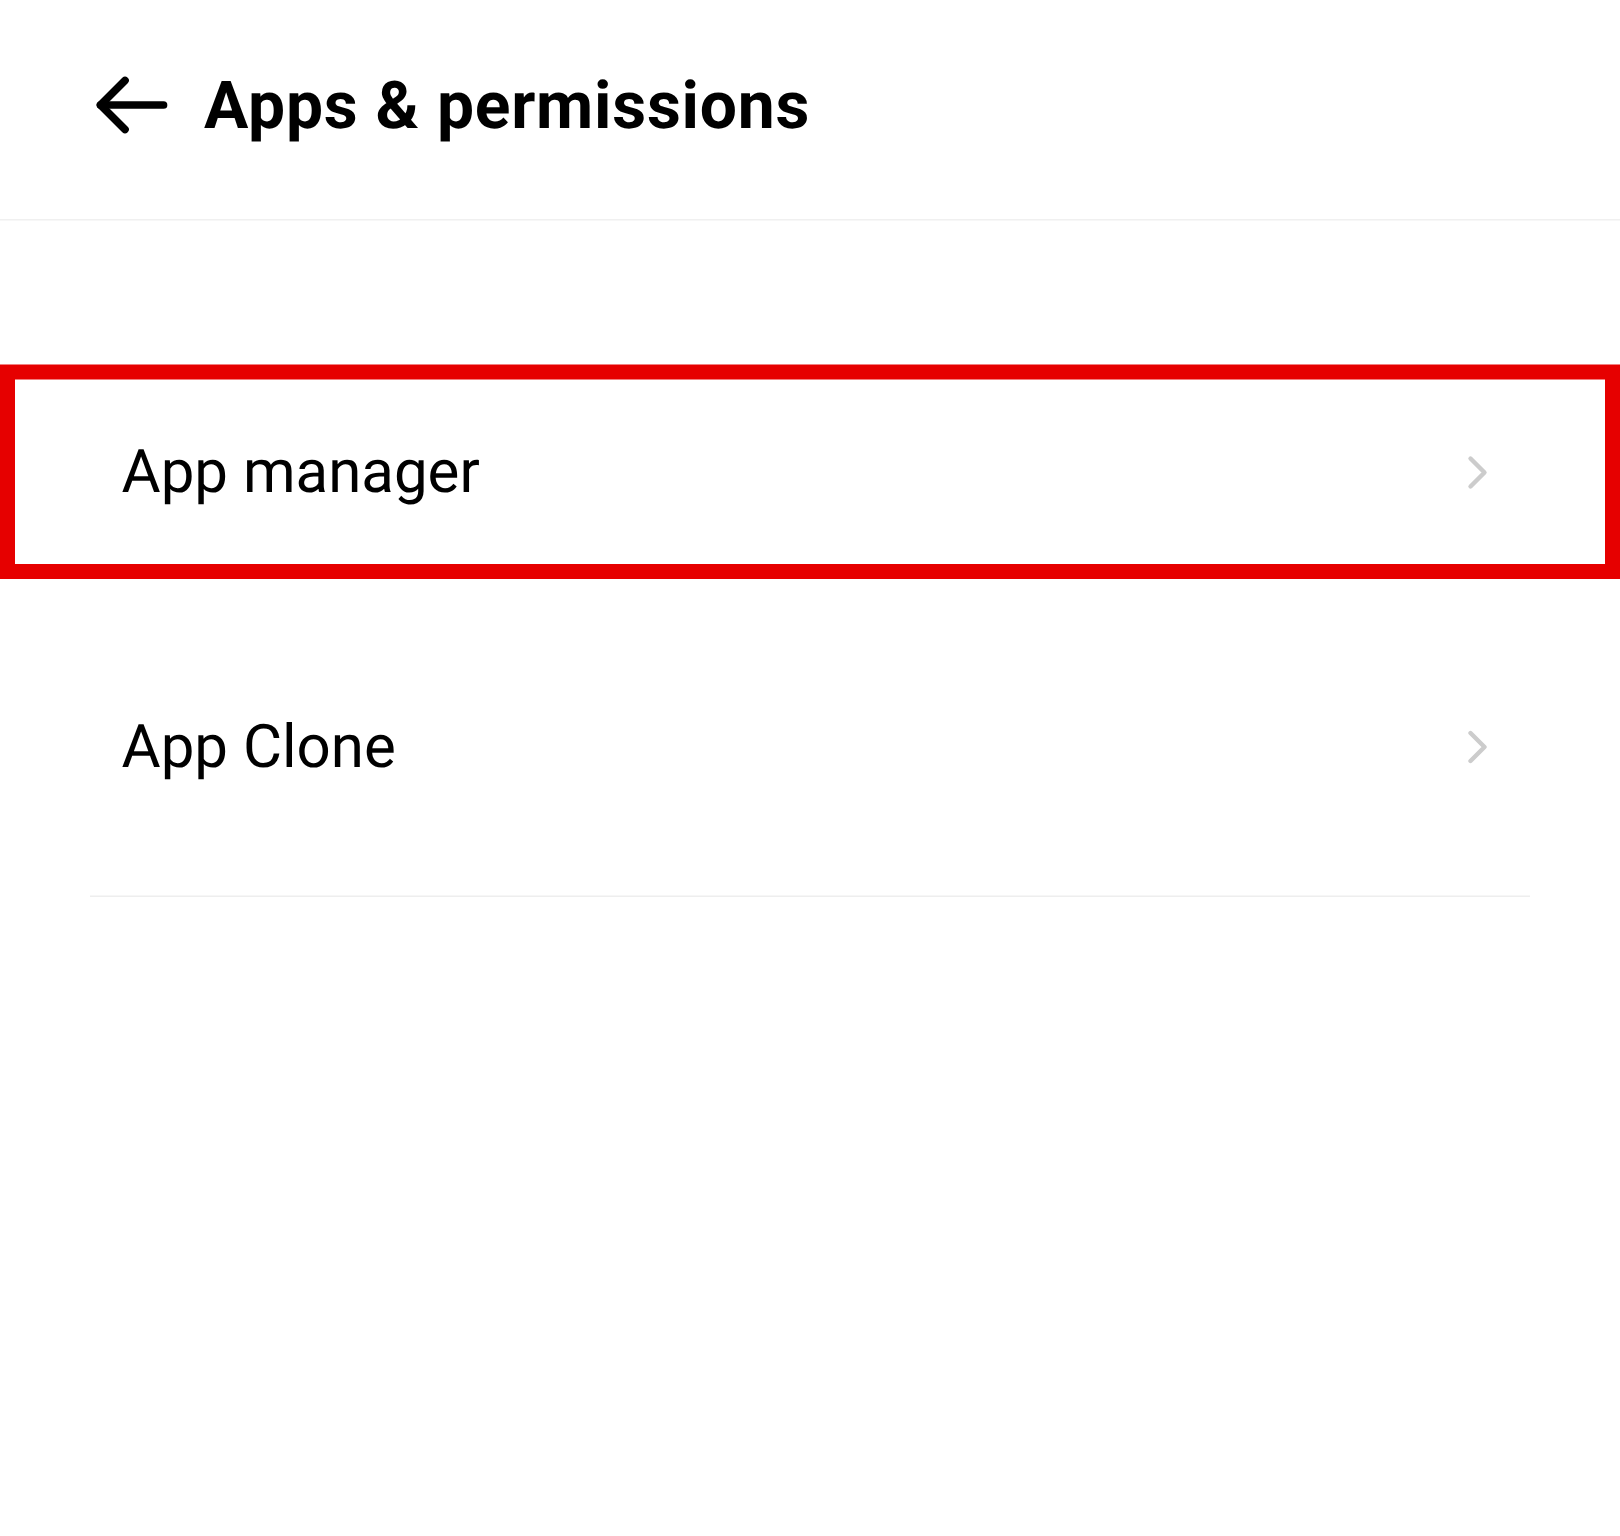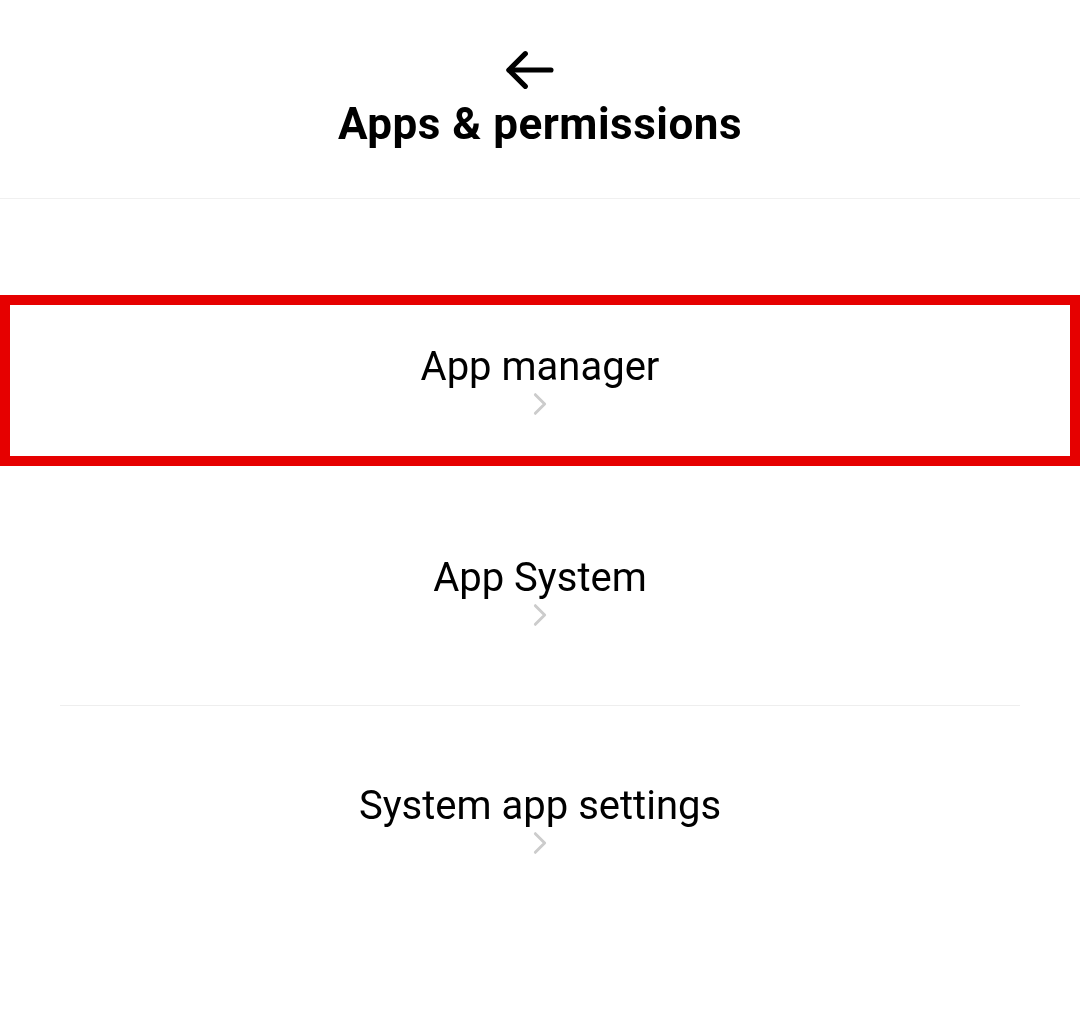--- a/index.html
+++ b/index.html
@@ -12,21 +12,20 @@
       background: #ffffff;
       width: 1080px;
       height: 1024px;
       overflow: hidden;
     }
     .header {
       display: flex;
       align-items: center;
       padding: 42px 60px 48px 60px;
       border-bottom: 1px solid #f0f0f0;
-      flex-direction: column;
     }
     .back-arrow {
       width: 56px;
       height: 56px;
       display: flex;
       align-items: center;
       justify-content: center;
       margin-right: 20px;
     }
     .back-arrow svg {
@@ -41,21 +40,20 @@
     }
     .content {
       padding-top: 96px;
     }
     .menu-item {
       display: flex;
       align-items: center;
       justify-content: space-between;
       padding: 48px 81px;
       position: relative;
-      flex-direction: column;
     }
     .menu-item-label {
       font-size: 40px;
       font-weight: 400;
       color: #000;
     }
     .chevron {
       width: 28px;
       height: 28px;
       display: flex;
@@ -102,32 +100,24 @@
       </svg>
     </span>
   </div>
 
   <div class="gap-small"></div>
 
 
   <div class="gap-small"></div>
 
   <div class="menu-item">
-    <span class="menu-item-label">App System</span>
+    <span class="menu-item-label">App Clone</span>
     <span class="chevron">
       <svg viewBox="0 0 24 24" fill="none" stroke="#cccccc" stroke-width="2.5" stroke-linecap="round" stroke-linejoin="round">
         <polyline points="8 4 16 12 8 20"></polyline>
       </svg>
     </span>
   </div>
 
   <div class="divider"></div>
 
-  <div class="menu-item">
-    <span class="menu-item-label">System app settings</span>
-    <span class="chevron">
-      <svg viewBox="0 0 24 24" fill="none" stroke="#cccccc" stroke-width="2.5" stroke-linecap="round" stroke-linejoin="round">
-        <polyline points="8 4 16 12 8 20"></polyline>
-      </svg>
-    </span>
-  </div>
 
 </div>
 
 </body></html>

